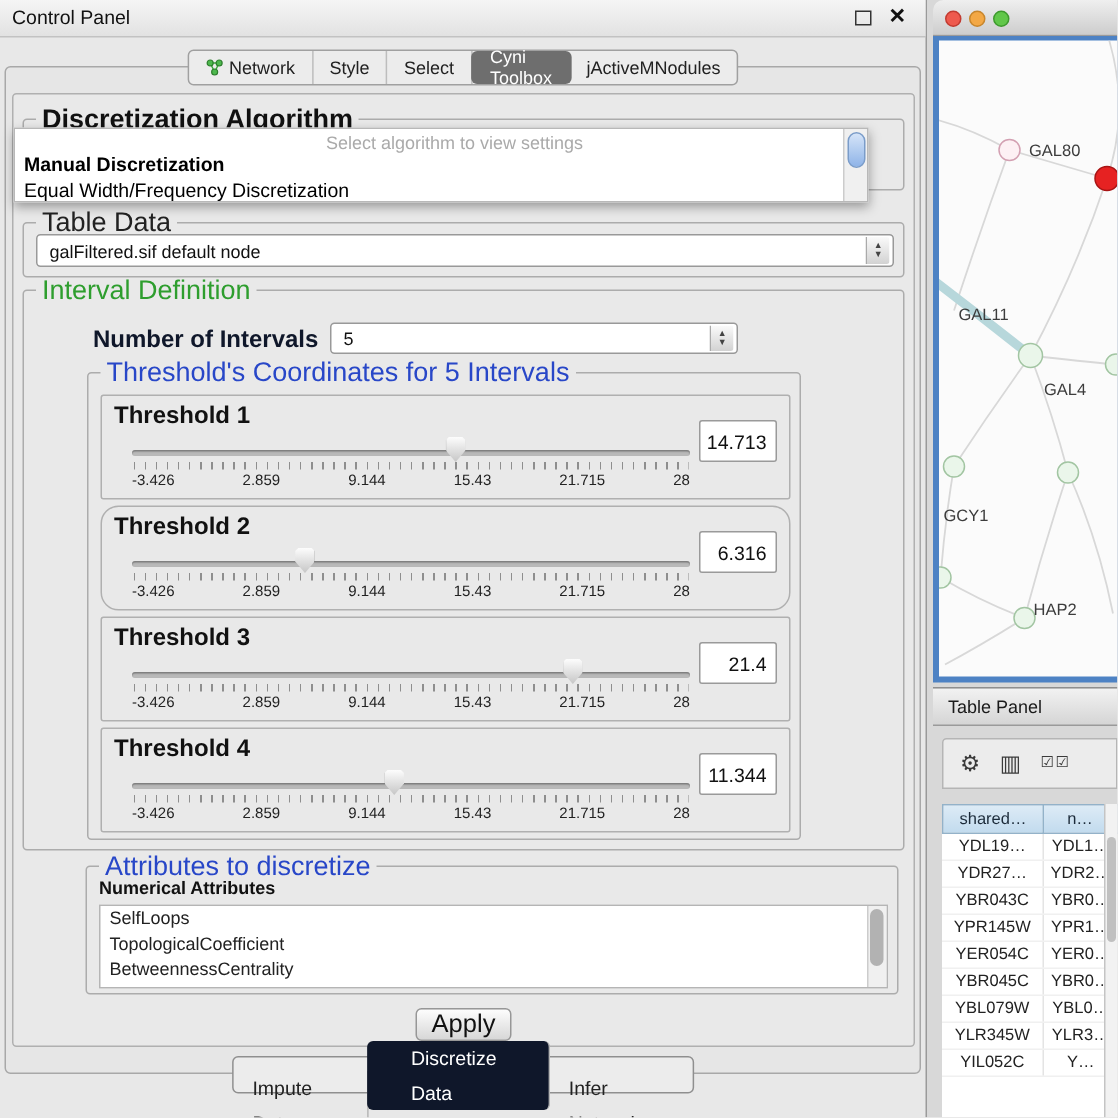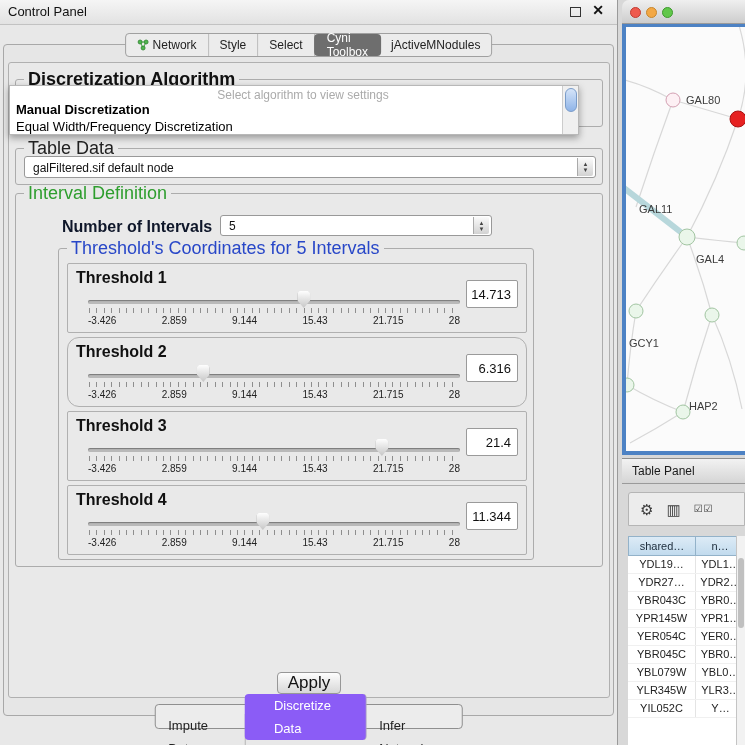--- a/index.html
+++ b/index.html
@@ -59,21 +59,21 @@
   .attr-list{position:absolute;left:8px;top:25px;width:526px;height:56px;background:#fff;border:1px solid #b5b5b5;overflow:hidden;box-sizing:border-box;}
   .attr-item{font-size:12px;color:#222;line-height:17px;padding-left:6px;cursor:pointer;white-space:nowrap;}
   .attr-scroll{position:absolute;right:0;top:0;bottom:0;width:13px;background:#f0f0f0;border-left:1px solid #ccc;box-sizing:border-box;}
   .attr-thumb{position:absolute;left:1px;top:2px;width:9px;height:38px;background:#b2b2b2;border-radius:5px;cursor:pointer;}
 
   .apply-btn{position:absolute;left:50%;top:609px;transform:translateX(-50%);width:64px;height:22px;background:linear-gradient(#fdfdfd,#d7d7d7);border:1px solid #979797;border-radius:4px;font-family:"Liberation Sans",sans-serif;font-size:17px;color:#111;cursor:pointer;padding:0;}
 
   .bottom-tabs{position:absolute;top:704px;left:50%;transform:translateX(-50%);display:inline-flex;align-items:center;background:#ececec;border:1px solid #8f8f8f;border-radius:4px;height:23px;z-index:5;}
   .btab{padding:0 13px;line-height:23px;font-size:13px;color:#222;border-right:1px solid #b5b5b5;cursor:pointer;margin-top:40px;}
   .btab:last-child{border-right:none;}
-  .btab.sel{background:#8b5cf6;color:#fff;border-radius:4px;margin:0 -1px;padding-left:29px;}
+  .btab.sel{background:#0f172a;color:#fff;border-radius:4px;margin:0 -1px;padding-left:29px;}
 
   
   .right-bg{position:absolute;left:618px;top:0;width:127px;height:745px;background:#d8d8d8;}
   .net-titlebar{position:absolute;left:622px;top:0;width:123px;height:24px;background:linear-gradient(#efefef,#cdcdcd);border-top-left-radius:7px;border-bottom:1px solid #9a9a9a;box-sizing:border-box;}
   .light{position:absolute;top:7px;width:11px;height:11px;border-radius:50%;box-sizing:border-box;cursor:pointer;}
   .light.red{left:8px;background:#ee5a4e;border:1px solid #c23b31;}
   .light.yellow{left:24px;background:#f3a845;border:1px solid #c8862c;}
   .light.green{left:40px;background:#61c74a;border:1px solid #3e9a2e;}
   .net-frame{position:absolute;left:622px;top:24px;width:123px;height:431px;background:#4d82c4;}
   .net-canvas{position:absolute;left:626px;top:27px;width:119px;height:424px;background:#fbfbfb;overflow:hidden;}
@@ -244,20 +244,32 @@
                   <span>15.43</span>
                   <span>21.715</span>
                   <span>28</span>
               </div>
             </div>
             <input class="tval" value="11.344" style="">
           </div>
         </div>
       </div>
 
+      <div class="group" style="left:48px;top:514px;width:542px;height:86px;">
+        <span class="legend blue">Attributes to discretize</span>
+        <div class="attr-title">Numerical Attributes</div>
+        <div class="attr-list">
+          <div class="attr-item">SelfLoops</div>
+          <div class="attr-item">TopologicalCoefficient</div>
+          <div class="attr-item">BetweennessCentrality</div>
+          <div class="attr-scroll">
+            <div class="attr-thumb"></div>
+          </div>
+        </div>
+      </div>
 
       <button class="apply-btn">Apply</button>
     </div>
 
     <div class="bottom-tabs">
       <div class="btab">Impute Data</div>
       <div class="btab sel">Discretize Data</div>
       <div class="btab">Infer Network</div>
     </div>
   </div>

